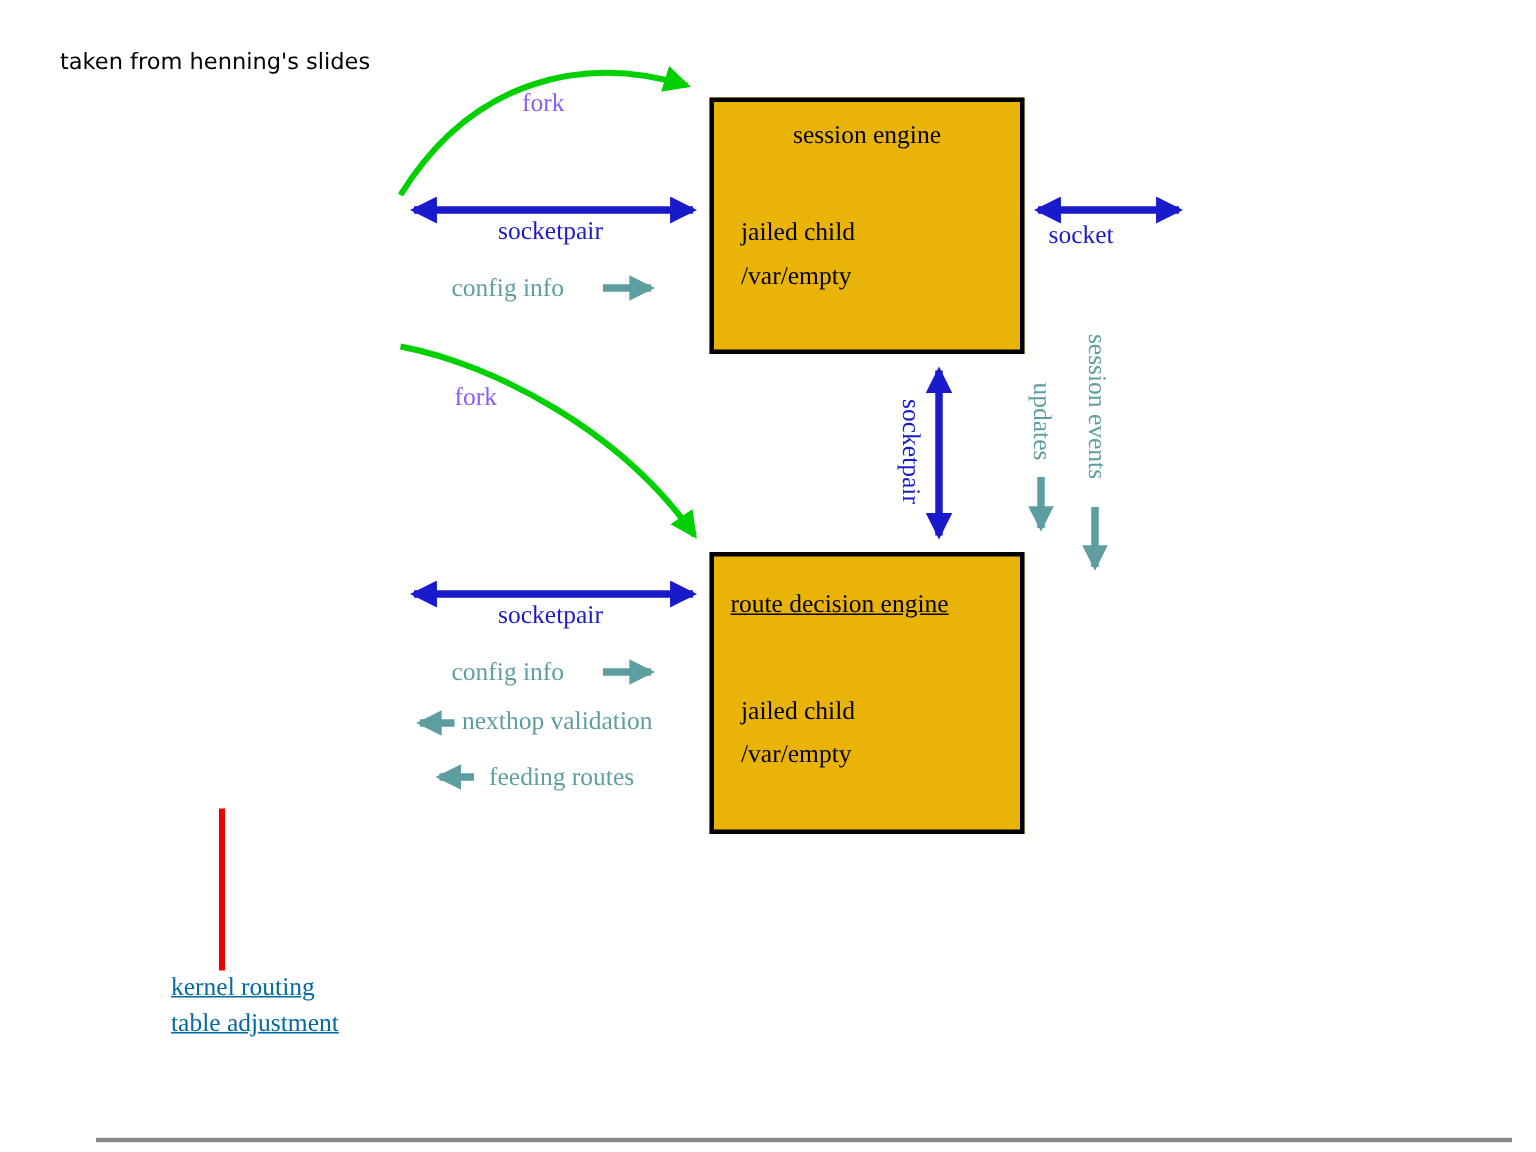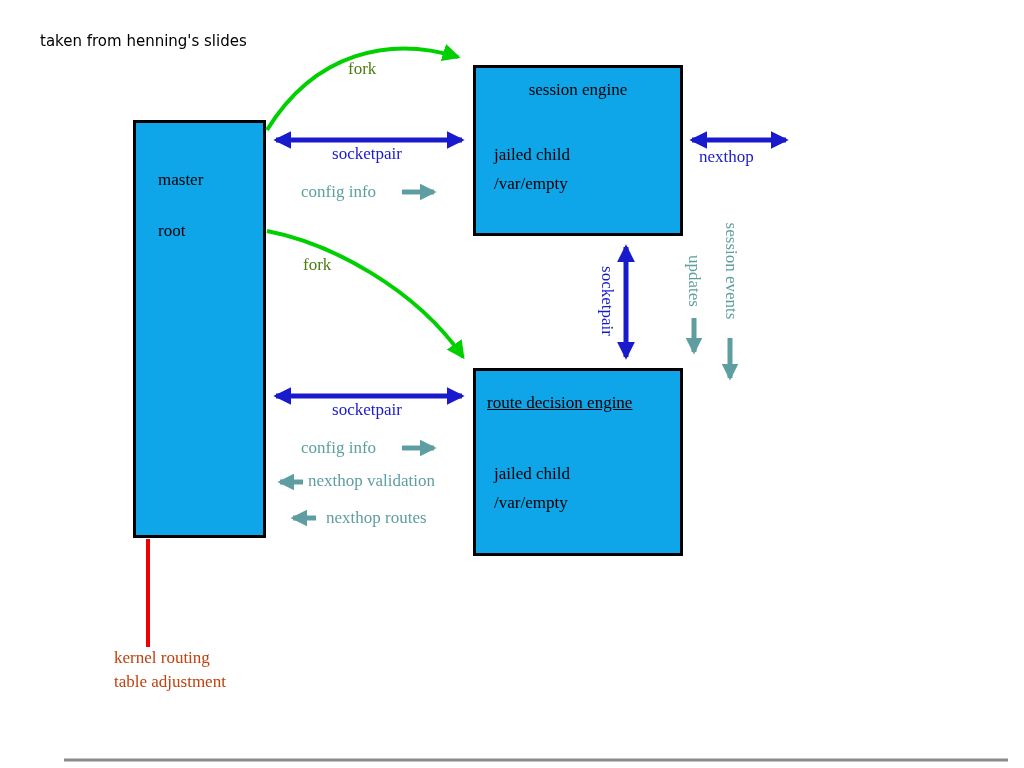--- a/index.html
+++ b/index.html
@@ -6,46 +6,42 @@
   html,body { background:#ffffff; }
   .stage {
     position:relative; width:1024px; height:768px; background:#ffffff;
     font-family:"Liberation Serif", serif; overflow:hidden;
   }
   .slide-title {
     position:absolute; left:40px; top:32px;
     font-family:"DejaVu Sans", "Liberation Sans", sans-serif;
     font-size:15px; color:#000000; white-space:nowrap;
   }
-  .box { position:absolute; border:3px solid #000000; background:#0ea5e9; }
+  .box { position:absolute; border:3px solid #000000; background:#eab308; }
   .box .t { position:absolute; font-size:17px; color:#000000; white-space:nowrap; }
   .lbl { position:absolute; font-size:17px; white-space:nowrap; }
   .blue  { color:#1a1acd; }
-  .green { color:#4d7c0f; }
+  .green { color:#8b5cf6; }
   .teal  { color:#5f9ea0; }
-  .red   { color:#c2410c; }
+  .red   { color:#0369a1;text-decoration:underline; }
   .vlabel { transform: translate(-50%,-50%) rotate(90deg); }
   .arrow-layer { position:absolute; left:0; top:0; pointer-events:none; }
   .bl { stroke:#1a1acd; stroke-width:5; fill:none; }
   .gr { stroke:#00d000; stroke-width:4; fill:none; }
   .tl { stroke:#5f9ea0; stroke-width:5; fill:none; }
   .rd { stroke:#ee0000; stroke-width:4; fill:none; }
   .gy { stroke:#8a8a8a; stroke-width:3; fill:none; }
 </style>
 </head>
 <body>
 
 <div class="stage">
 
   <div class="slide-title">taken from henning's slides</div>
 
-  <div class="box" style="left:133px;top:120px;width:133px;height:418px;">
-    <div class="t" style="left:22px;top:47px;">master</div>
-    <div class="t" style="left:22px;top:98px;">root</div>
-  </div>
 
   <div class="box" style="left:473px;top:65px;width:210px;height:171px;">
     <div class="t" style="left:0;right:0;top:12px;text-align:center;">session engine</div>
     <div class="t" style="left:18px;top:77px;">jailed child</div>
     <div class="t" style="left:18px;top:106px;">/var/empty</div>
   </div>
 
   <div class="box" style="left:473px;top:368px;width:210px;height:188px;">
     <div class="t" style="left:11px;top:22px;text-decoration:underline;">route decision engine</div>
     <div class="t" style="left:18px;top:93px;">jailed child</div>
@@ -79,30 +75,30 @@
     <line class="tl" x1="316" y1="518" x2="293" y2="518" marker-end="url(#mt)"></line>
     <line class="tl" x1="694" y1="318" x2="694" y2="352" marker-end="url(#mt)"></line>
     <line class="tl" x1="730" y1="338" x2="730" y2="378" marker-end="url(#mt)"></line>
 
     <line class="rd" x1="148" y1="539" x2="148" y2="647"></line>
 
     <line class="gy" x1="64" y1="760" x2="1008" y2="760"></line>
   </svg>
 
   <div class="lbl blue" style="left:322px;top:144px;width:90px;text-align:center;">socketpair</div>
-  <div class="lbl blue" style="left:699px;top:147px;">nexthop</div>
+  <div class="lbl blue" style="left:699px;top:147px;">socket</div>
   <div class="lbl blue" style="left:322px;top:400px;width:90px;text-align:center;">socketpair</div>
   <div class="lbl blue vlabel" style="left:607px;top:301px;">socketpair</div>
 
   <div class="lbl green" style="left:348px;top:59px;">fork</div>
   <div class="lbl green" style="left:303px;top:255px;">fork</div>
 
   <div class="lbl teal" style="left:301px;top:182px;">config info</div>
   <div class="lbl teal" style="left:301px;top:438px;">config info</div>
   <div class="lbl teal" style="left:308px;top:471px;text-align:right;">nexthop validation</div>
-  <div class="lbl teal" style="left:326px;top:508px;">nexthop routes</div>
+  <div class="lbl teal" style="left:326px;top:508px;">feeding routes</div>
   <div class="lbl teal vlabel" style="left:694px;top:281px;">updates</div>
   <div class="lbl teal vlabel" style="left:731px;top:271px;">session events</div>
 
   <div class="lbl red" style="left:114px;top:648px;">kernel routing</div>
   <div class="lbl red" style="left:114px;top:672px;text-align:center;">table adjustment</div>
 
 </div>
 
 </body></html>

